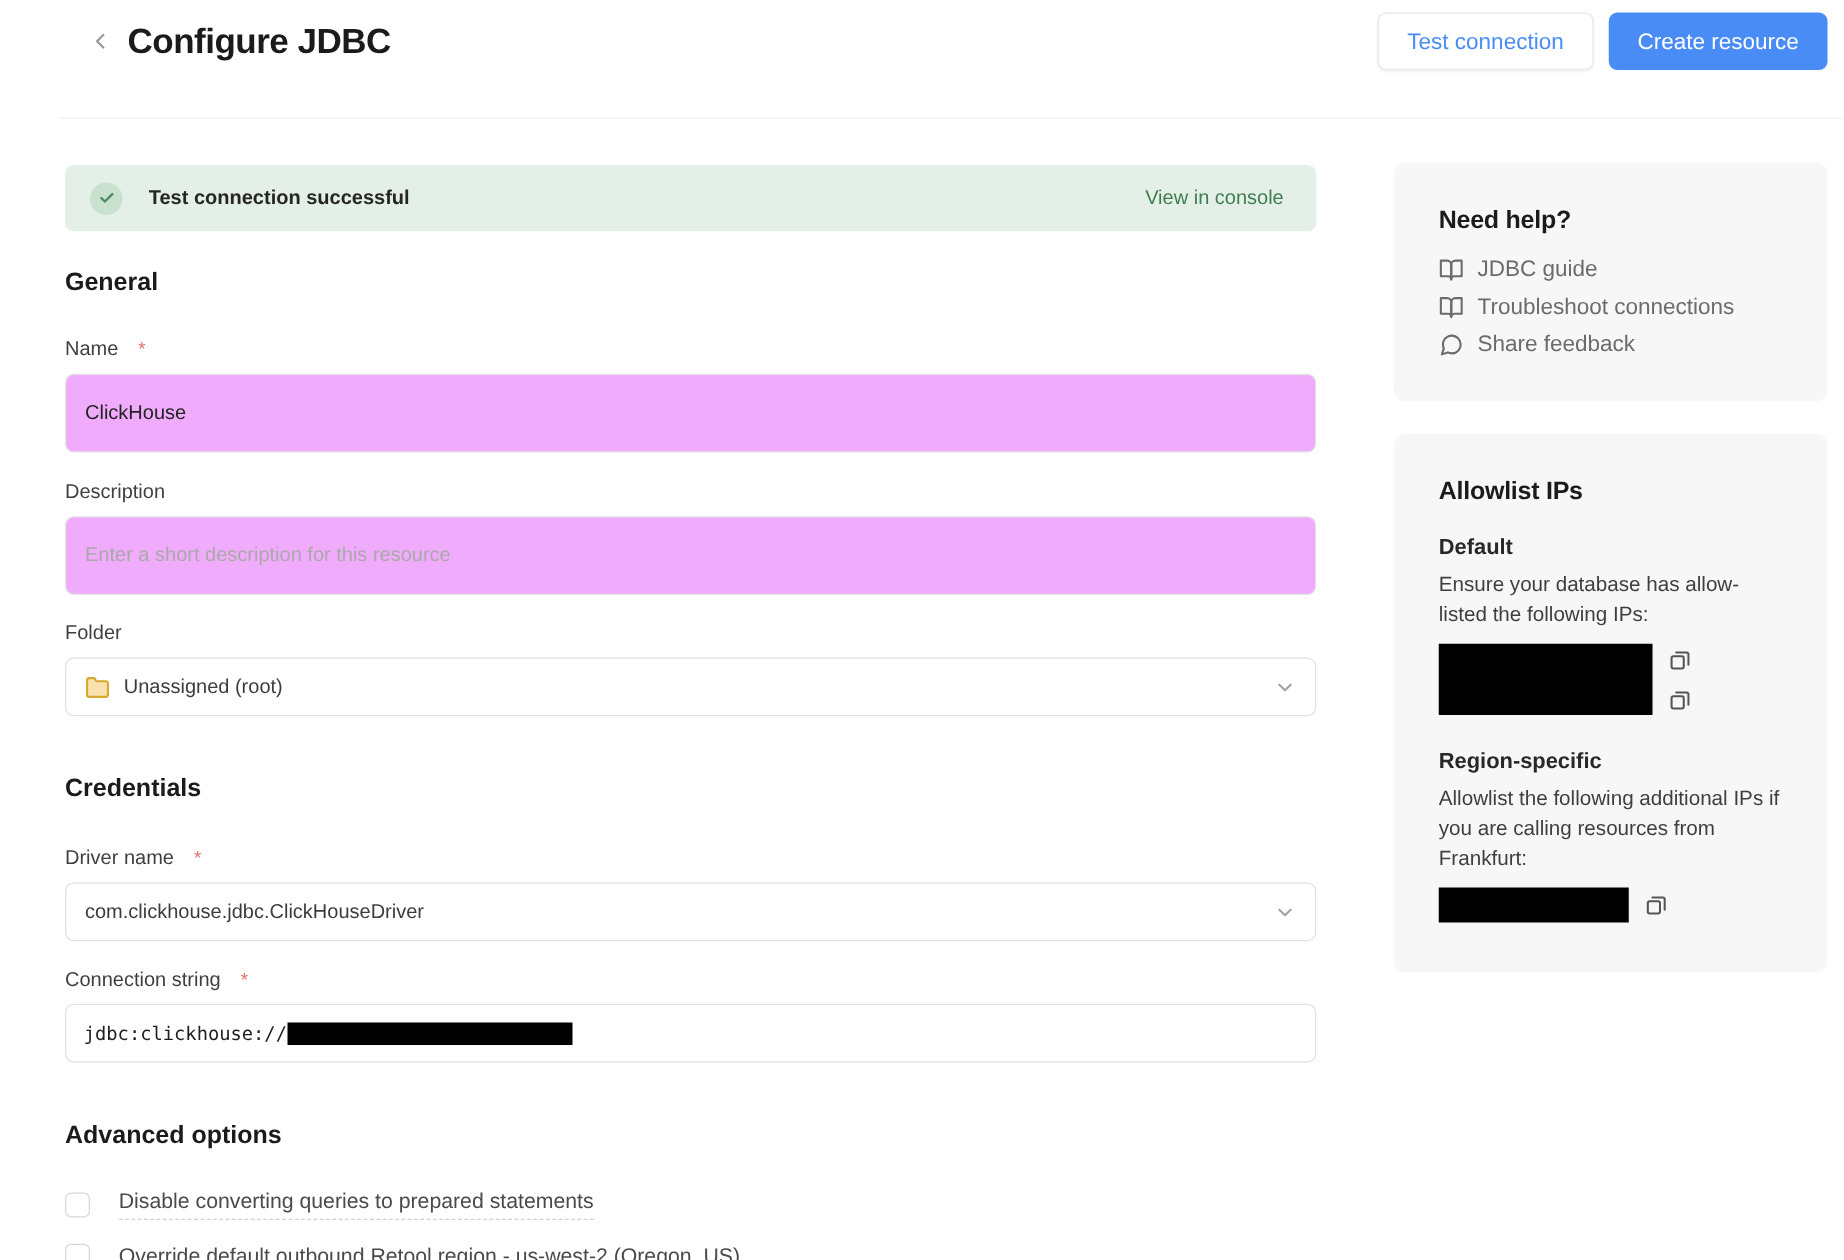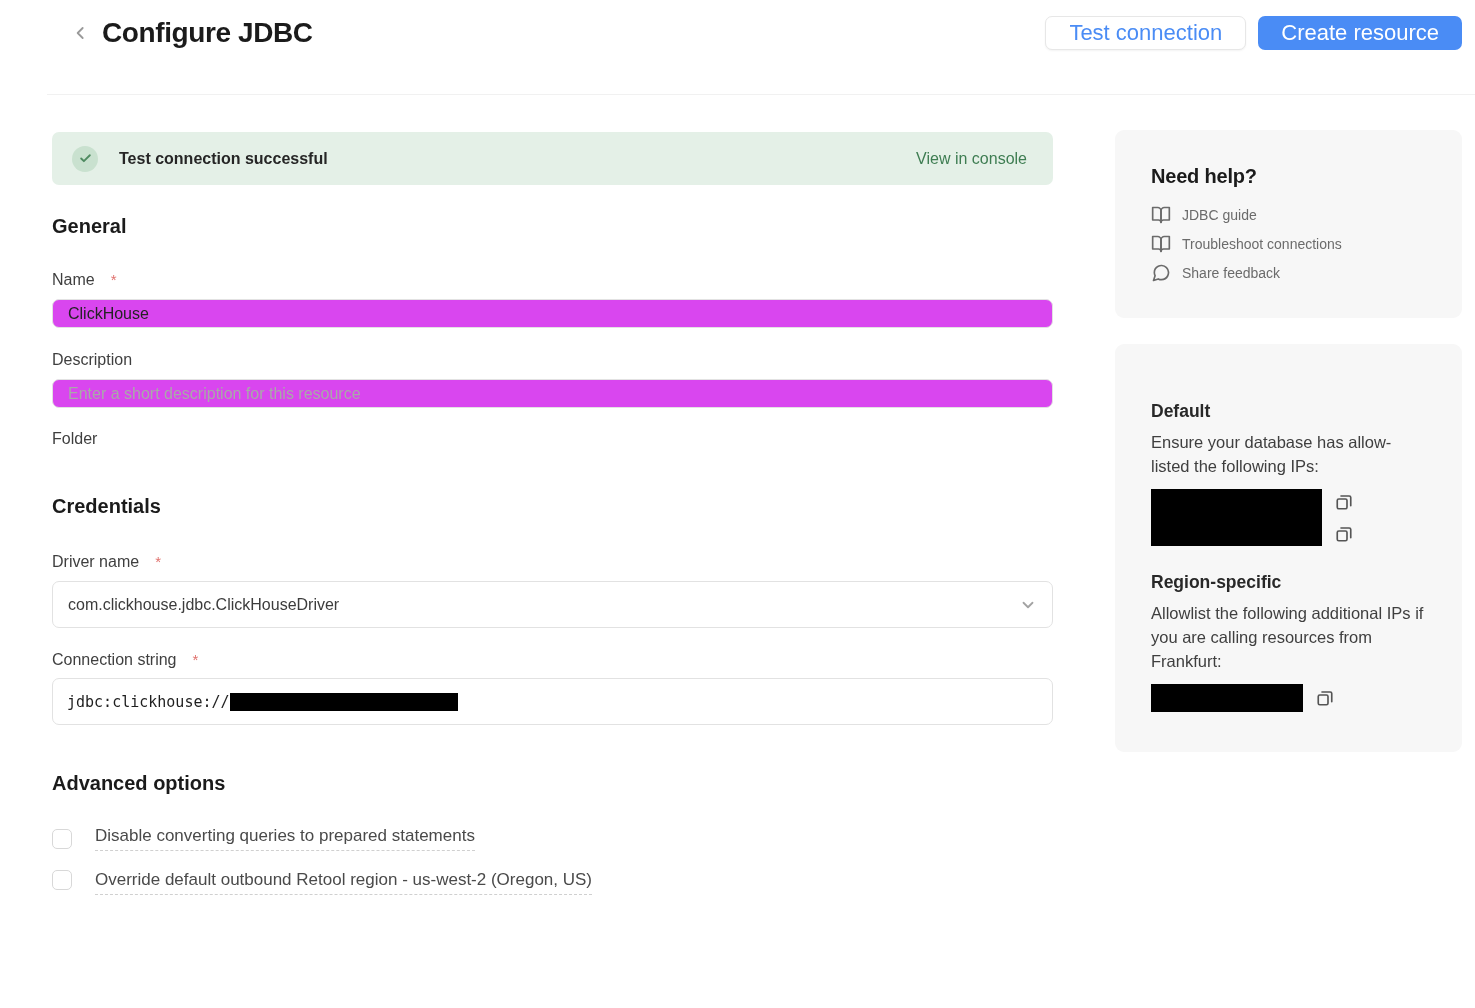--- a/index.html
+++ b/index.html
@@ -7,21 +7,21 @@
     font-family:"Liberation Sans", sans-serif; color:#1d1d1d; overflow:hidden; }
 
   
   .header { height:95px; border-bottom:1px solid #f1f1f1; display:flex;
     align-items:center; padding:0 13px 28px 20px;margin-left:47px; }
   .header-left { display:flex; align-items:center; gap:7px; flex:1; }
   .back-btn { width:28px; height:28px; display:flex; align-items:center;
     justify-content:center; cursor:pointer; border:none; background:none; }
   .page-title { font-size:28px; font-weight:700; letter-spacing:-0.4px; color:#1b1b1b; }
   .header-buttons { display:flex; gap:12px; }
-  .btn { height:34px; border-radius:7px; font-size:22px; padding:0 23px;
+  .btn { height:46px; border-radius:7px; font-size:18px; padding:0 23px;
     display:flex; align-items:center; font-family:inherit; cursor:pointer; }
   .btn-secondary { background:#fff; color:#4a8cf5; border:1px solid #e7e7e7;
     box-shadow:0 1px 2px rgba(0,0,0,0.05); }
   .btn-primary { background:#4a8cf5; color:#fff; border:none; }
 
   
   .layout { display:flex; align-items:flex-start; }
   .main { width:1001px; margin-left:52px; }
   .sidebar { width:347px; margin-left:62px; }
 
@@ -39,23 +39,23 @@
   .mt-general { margin-top:30px; }
   .mt-credentials { margin-top:47px; }
   .mt-advanced { margin-top:47px; }
   .field-label { font-size:16px; color:#3f3f3f; display:flex; gap:16px; align-items:baseline; }
   .required { color:#e0716d; font-size:15px; }
   .lbl-name { margin-top:33px; }
   .lbl-desc { margin-top:23px; }
   .lbl-folder { margin-top:22px; }
   .lbl-driver { margin-top:35px; }
   .lbl-conn { margin-top:23px; }
-  .text-input { width:100%; height:29px; border:1px solid #e2e2e2; border-radius:7px;
+  .text-input { width:100%; height:63px; border:1px solid #e2e2e2; border-radius:7px;
     padding:0 15px; font-size:16px; color:#232323; font-family:inherit; outline:none;
-    background:#d946ef; margin-top:10px; display:block; }
+    background:#f0abfc; margin-top:10px; display:block; }
   .text-input::placeholder { color:#a9a9a9; }
   .select { height:47px; border:1px solid #e2e2e2; border-radius:7px; display:flex;
     align-items:center; padding:0 15px; gap:11px; margin-top:10px; cursor:pointer;
     background:#fff; }
   .select-value { font-size:16px; color:#3c3c3c; }
   .chevron { margin-left:auto; display:flex; }
   .mono-input { height:47px; border:1px solid #e2e2e2; border-radius:7px;
     display:flex; align-items:center; padding:0 14px; margin-top:9px; background:#fff; }
   .mono-text { font-family:"DejaVu Sans Mono", monospace; font-size:15px; color:#1e1e1e; }
   .redact-inline { width:228px; height:18px; background:#000; }
@@ -66,21 +66,21 @@
   .checkbox { width:20px; height:20px; border:1px solid #d8d8d8; border-radius:5px;
     background:#fff; flex:none; margin-top:1px; cursor:pointer; }
   .checkbox-label { font-size:17px; color:#4a4a4a; border-bottom:1px dashed #d0d0d0;
     padding-bottom:4px; line-height:21px; cursor:pointer; }
 
   
   .panel { background:#f7f7f7; border-radius:9px; padding:35px 36px; }
   .panel-help { margin-top:35px; }
   .panel-title { font-size:20px; font-weight:600; color:#1b1b1b; letter-spacing:-0.2px; }
   .help-list { margin-top:17px; display:flex; flex-direction:column; gap:9px; }
-  .help-item { display:flex; align-items:center; gap:11px; font-size:14px;
+  .help-item { display:flex; align-items:center; gap:11px; font-size:18px;
     color:#6b6b6b; cursor:pointer; }
   .help-item svg { flex:none; }
 
   .panel-allowlist { margin-top:26px; padding-bottom:40px; }
   .subheading { font-size:17.5px; font-weight:600; color:#282828; }
   .sub-default { margin-top:22px; }
   .sub-region { margin-top:26px; }
   .panel-text { font-size:16.5px; color:#3f3f3f; line-height:24px; margin-top:8px; }
   .ip-block { display:flex; align-items:flex-start; gap:13px; margin-top:11px; }
   .redact-lg { width:171px; height:57px; background:#000; flex:none; }
@@ -132,20 +132,33 @@
     <input class="text-input" type="text" value="ClickHouse" style="">
 
     <div class="field-label lbl-desc">
       <span>Description</span>
     </div>
     <input class="text-input" type="text" placeholder="Enter a short description for this resource" style="">
 
     <div class="field-label lbl-folder">
       <span>Folder</span>
     </div>
+    <div class="select">
+      <span style="display:flex;">
+        <svg width="20" height="20" viewBox="0 0 24 24" fill="#f8e3ae" stroke="#d9a62e" stroke-width="2" stroke-linejoin="round">
+            <path d="M22 19a2 2 0 0 1-2 2H4a2 2 0 0 1-2-2V5a2 2 0 0 1 2-2h5l2 3h9a2 2 0 0 1 2 2z"></path>
+          </svg>
+      </span>
+      <span class="select-value">Unassigned (root)</span>
+      <span class="chevron">
+        <svg width="18" height="18" viewBox="0 0 24 24" fill="none" stroke="#a3a3a3" stroke-width="2.4" stroke-linecap="round" stroke-linejoin="round">
+            <polyline points="6 9 12 15 18 9"></polyline>
+          </svg>
+      </span>
+    </div>
 
     <h2 class="section-heading mt-credentials">Credentials</h2>
 
     <div class="field-label lbl-driver">
       <span>Driver name</span>
       <span class="required">*</span>
     </div>
     <div class="select">
       <span class="select-value">com.clickhouse.jdbc.ClickHouseDriver</span>
       <span class="chevron">
@@ -205,20 +218,21 @@
             <svg width="20" height="20" viewBox="0 0 24 24" fill="none" stroke="#6b6b6b" stroke-width="2" stroke-linecap="round" stroke-linejoin="round">
                 <path d="M21 11.5a8.38 8.38 0 0 1-.9 3.8 8.5 8.5 0 0 1-7.6 4.7 8.38 8.38 0 0 1-3.8-.9L3 21l1.9-5.7a8.38 8.38 0 0 1-.9-3.8 8.5 8.5 0 0 1 4.7-7.6 8.38 8.38 0 0 1 3.8-.9h.5a8.48 8.48 0 0 1 8 8z"></path>
               </svg>
           </span>
           <span>Share feedback</span>
         </div>
       </div>
     </div>
 
     <div class="panel panel-allowlist">
+      <div class="panel-title">Allowlist IPs</div>
 
       <div class="subheading sub-default">Default</div>
       <div class="panel-text">Ensure your database has allow-listed the following IPs:</div>
       <div class="ip-block">
         <span class="redact-lg"></span>
         <span class="copy-col">
           <button class="copy-btn">
             <span style="display:flex;">
               <svg width="18" height="18" viewBox="0 0 24 24" fill="none" stroke="#555555" stroke-width="2.2" stroke-linecap="round" stroke-linejoin="round">
                   <rect x="3" y="8" width="13" height="13" rx="2"></rect>

